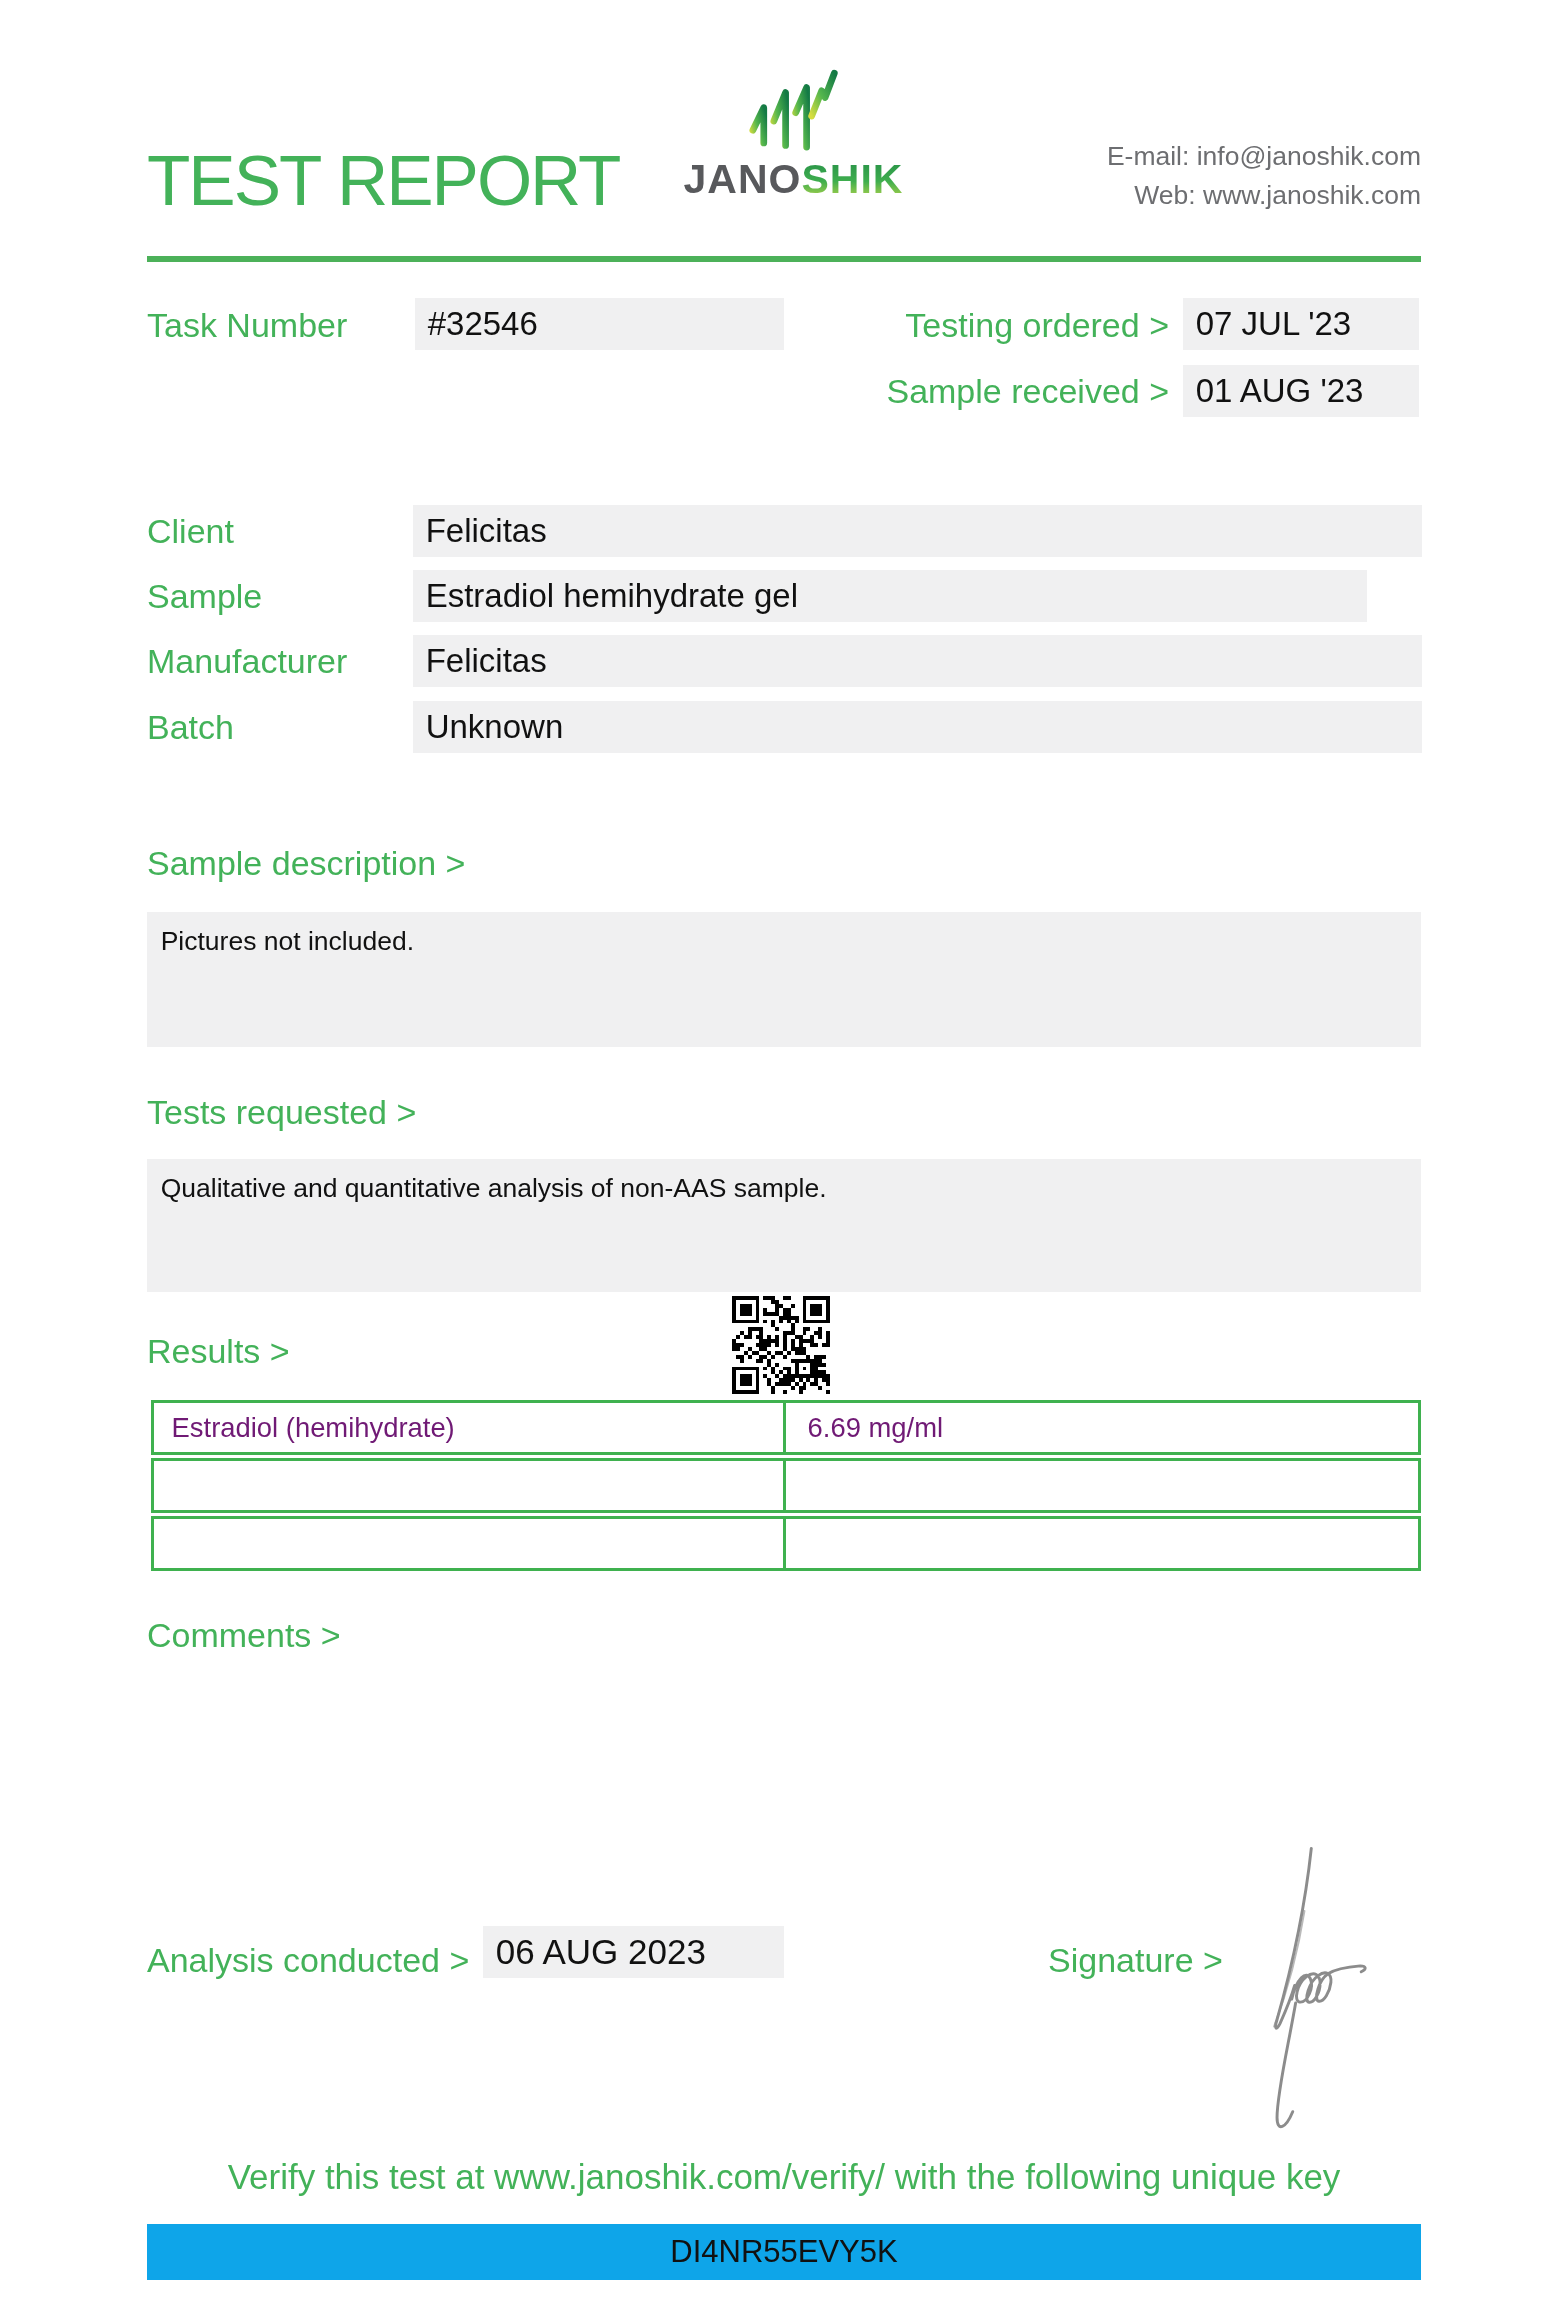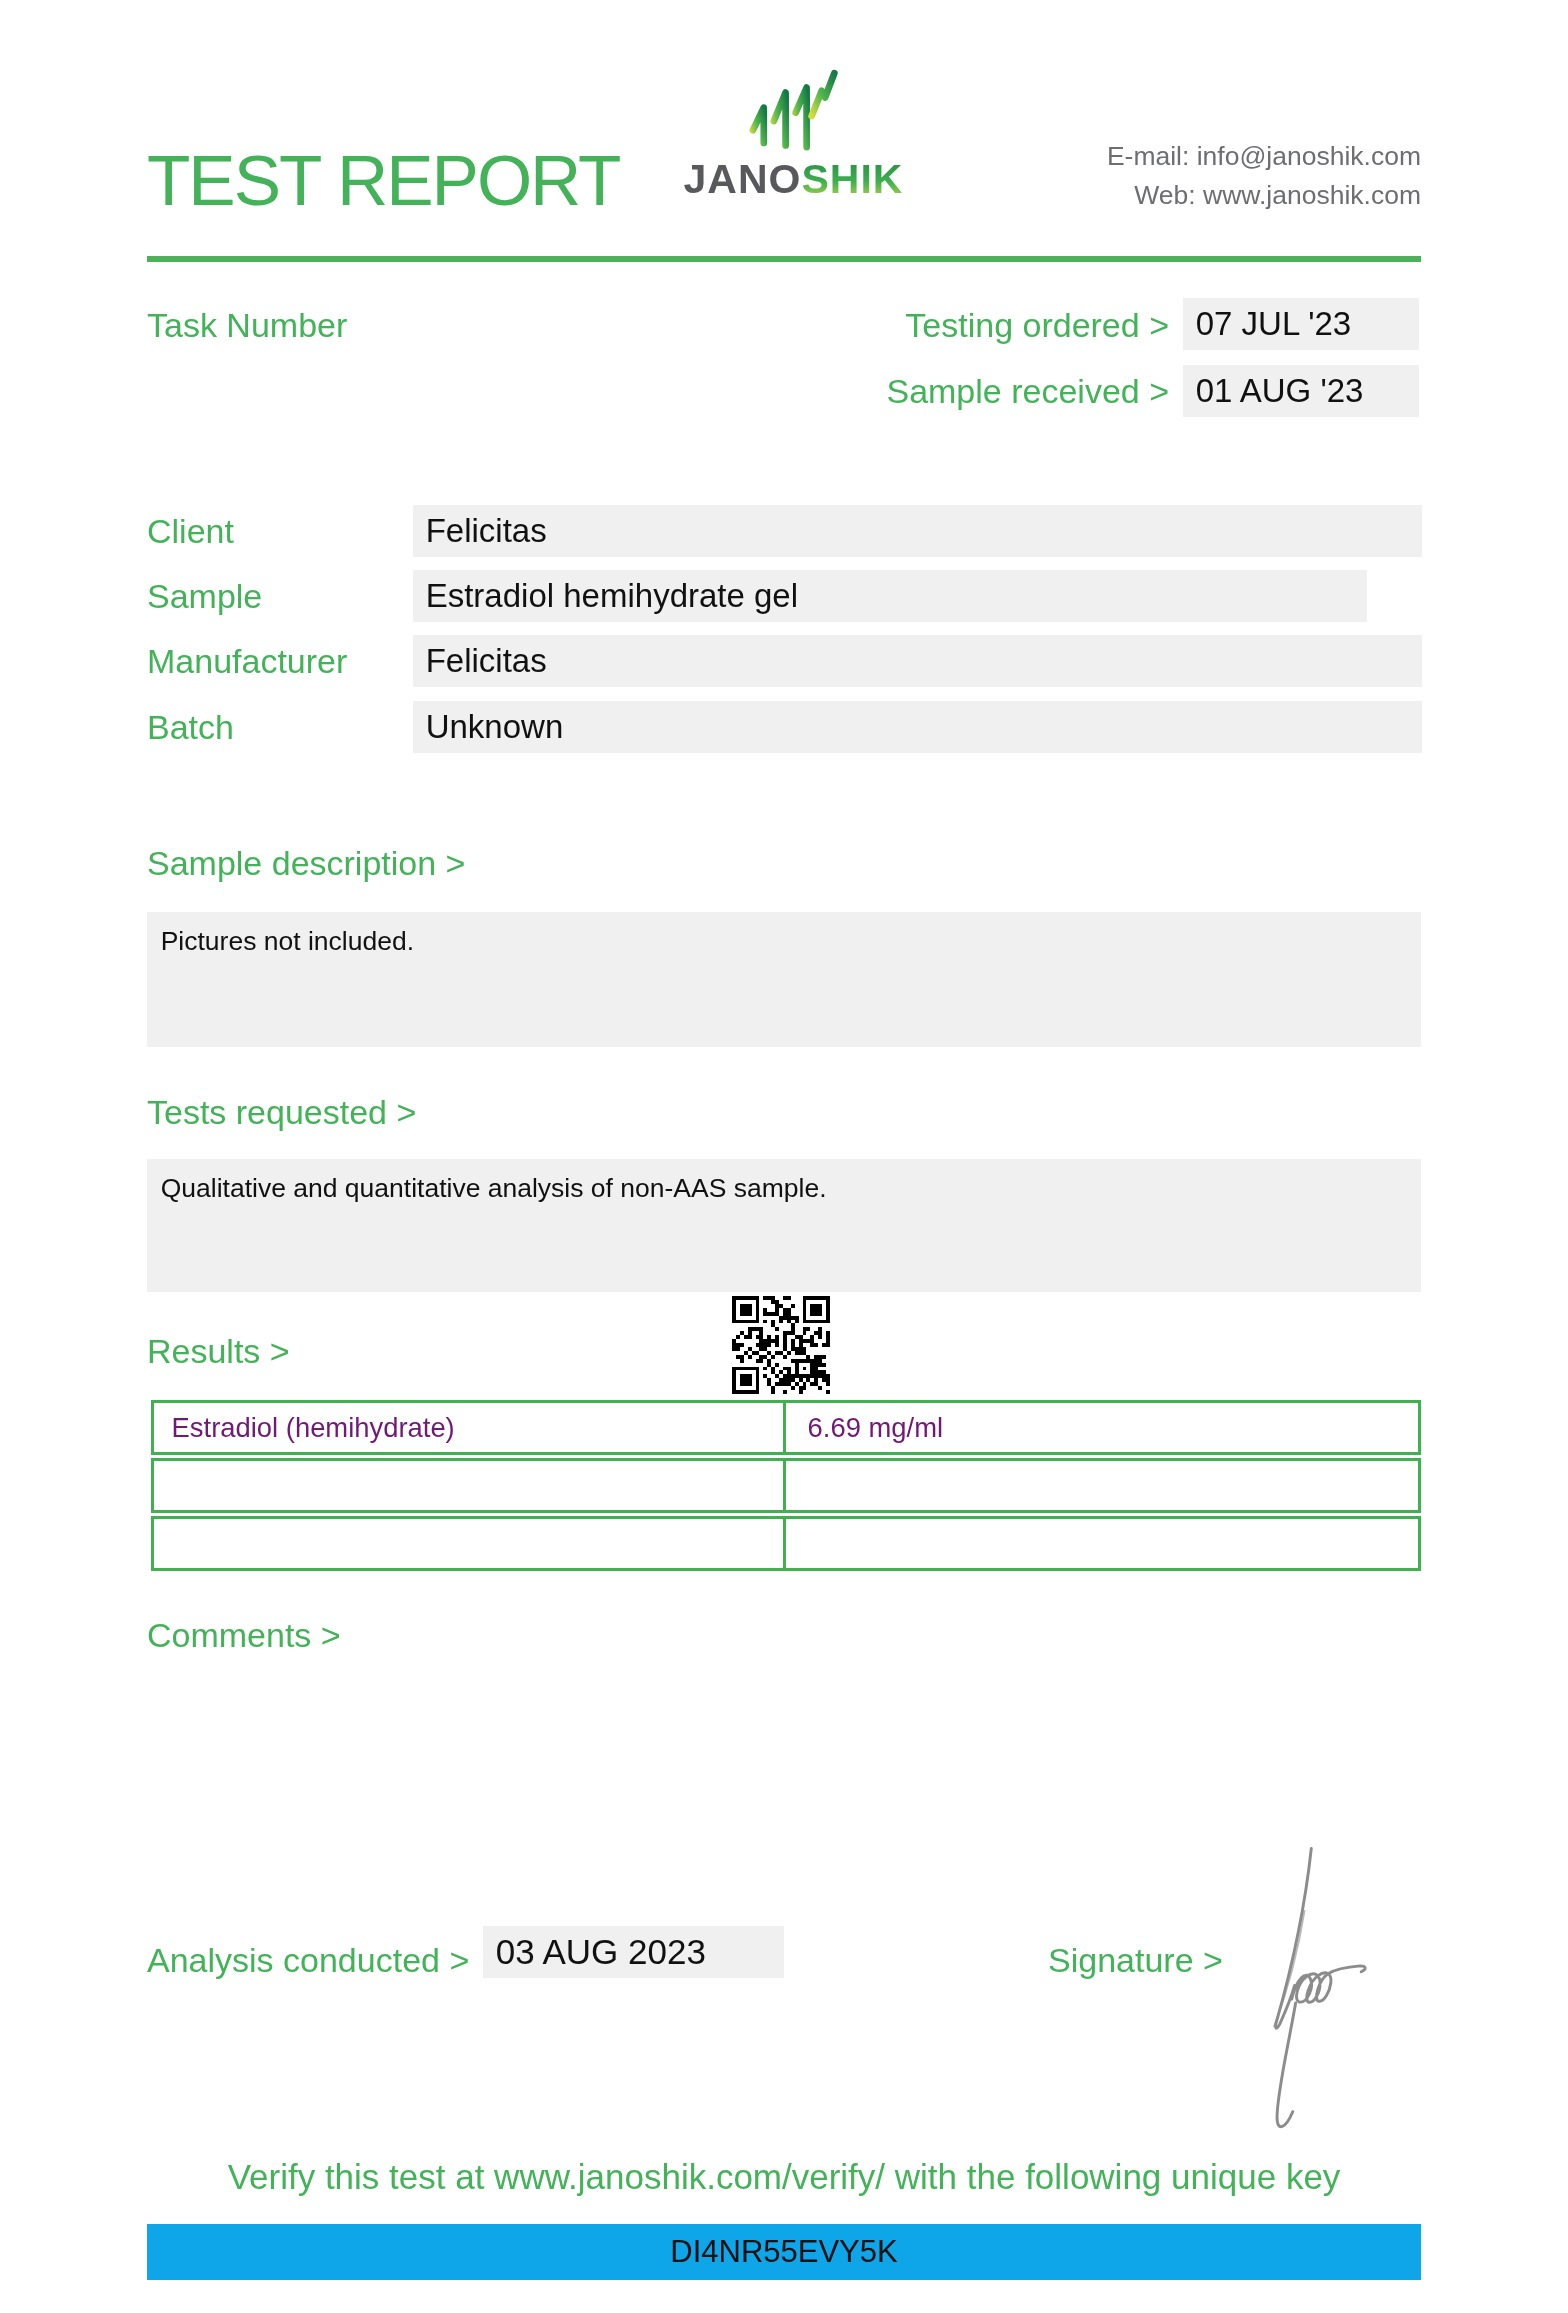--- a/index.html
+++ b/index.html
@@ -87,20 +87,21 @@
   </div>
 
   <div class="contact">
     <div class="contact-line"><span>E-mail:</span> <span>info@janoshik.com</span></div>
     <div class="contact-line"><span>Web:</span> <span>www.janoshik.com</span></div>
   </div>
 
   <div class="rule"></div>
 
   <div class="glabel" style="left:147px;top:307px;">Task Number</div>
+  <div class="valbox" style="left:415px;top:298px;width:369px;">#32546</div>
 
   <div class="glabel right" style="left:885px;top:307px;width:284px;">Testing ordered &gt;</div>
   <div class="valbox" style="left:1183px;top:298px;width:236px;">07 JUL '23</div>
 
   <div class="glabel right" style="left:885px;top:373px;width:284px;">Sample received &gt;</div>
   <div class="valbox" style="left:1183px;top:365px;width:236px;">01 AUG '23</div>
 
   <div class="glabel" style="left:147px;top:513px;">Client</div>
   <div class="valbox" style="left:413px;top:505px;width:1009px;">Felicitas</div>
 
@@ -435,21 +436,21 @@
     <div class="tcell c2"></div>
   </div>
   <div class="trow" style="top:1516px;">
     <div class="tcell c1"></div>
     <div class="tcell c2"></div>
   </div>
 
   <div class="heading" style="top:1617px;">Comments &gt;</div>
 
   <div class="glabel" style="left:147px;top:1942px;">Analysis conducted &gt;</div>
-  <div class="valbox" style="left:483px;top:1926px;width:301px;font-size:35px;">03 AUG 2023</div>
+  <div class="valbox" style="left:483px;top:1926px;width:301px;font-size:35px;">06 AUG 2023</div>
 
   <div class="glabel" style="left:1048px;top:1942px;">Signature &gt;</div>
 
   <svg class="signature" width="196" height="323" viewBox="0 0 200 330">
     <g fill="none" stroke="#8c8c8c" stroke-width="3" stroke-linecap="round" stroke-linejoin="round">
       <path d="M86,28 C80,84 66,150 51,203 C48,212 50,215 54,207 C59,196 65,182 69,168"></path>
       <path d="M79,92 C72,136 60,178 48,210" stroke-width="2" opacity="0.6"></path>
       <path d="M66,182 C71,161 81,152 85,161 C89,170 82,186 74,185 C68,184 71,167 81,159 C89,153 95,157 95,166 C95,175 89,187 83,185 C79,183 83,165 93,158 C101,152 107,156 106,165 C105,174 99,186 93,184 C89,182 93,163 103,156 C111,151 124,149 136,148 C142,148 143,151 137,154"></path>
       <path d="M70,186 C62,232 51,278 51,303 C51,318 60,314 67,297"></path>
     </g>

